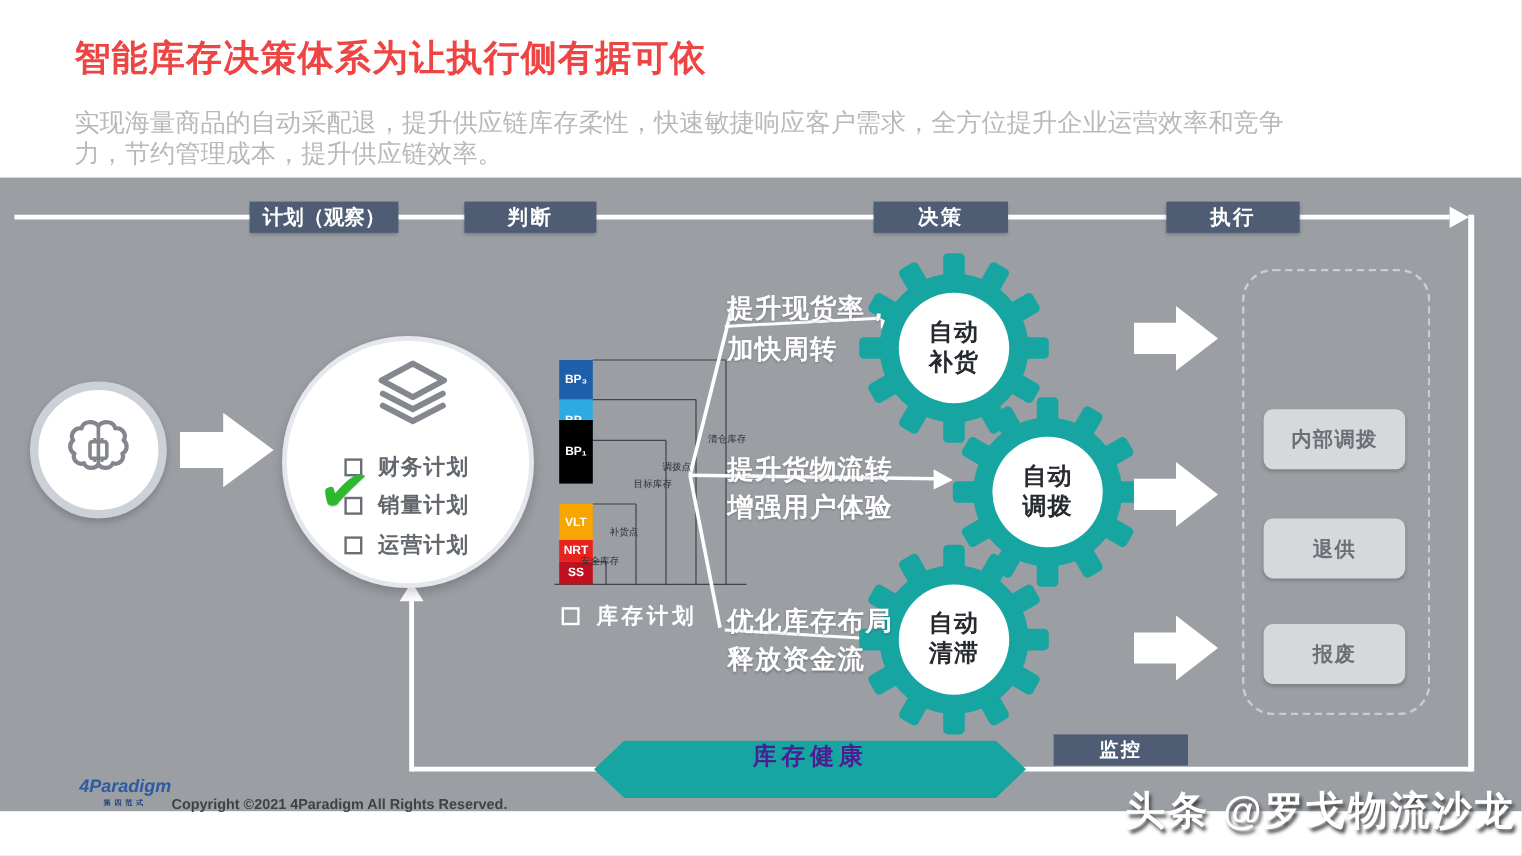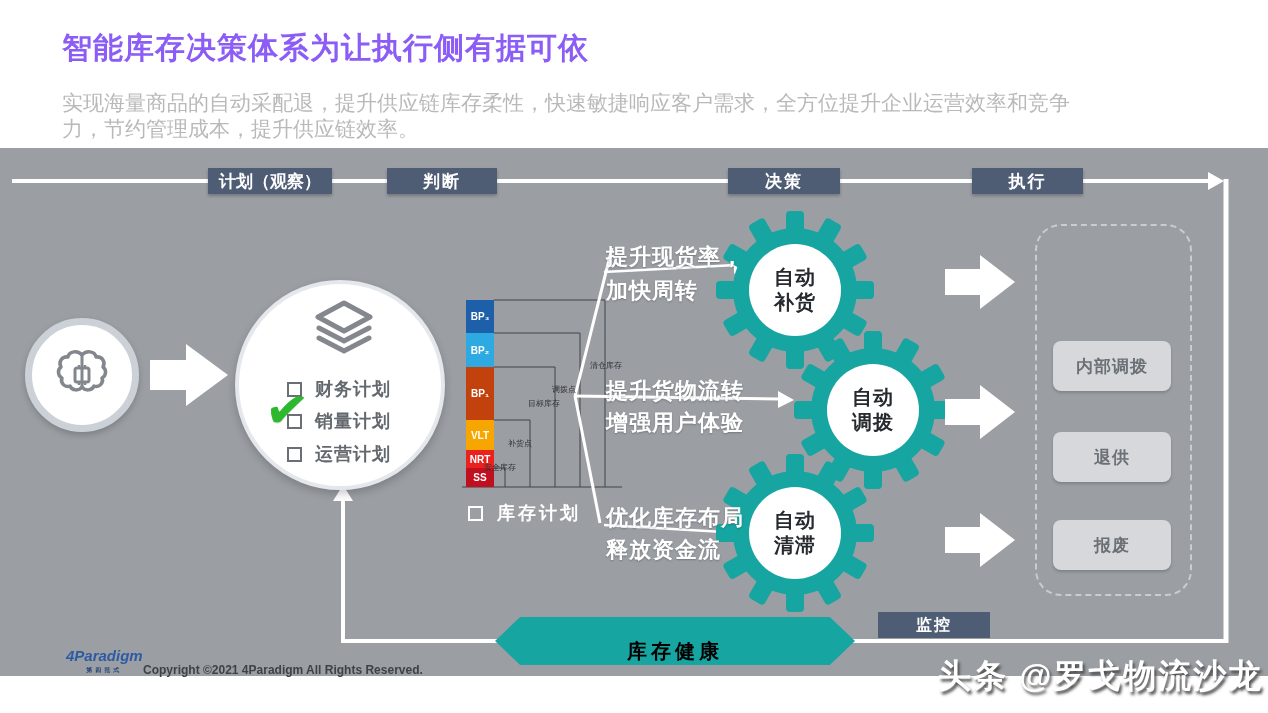--- a/index.html
+++ b/index.html
@@ -4,21 +4,21 @@
 <style>
   :root{
     --panel:#9b9fa4; --slate:#4e5c74; --teal:#17a5a2; --check:#2eb82e;
   }
   *{margin:0;padding:0;box-sizing:border-box}
   html,body{width:1268px;height:713px;background:#fff;overflow:hidden;
     font-family:"Liberation Sans","DejaVu Sans",sans-serif}
   .page{position:relative;width:1268px;height:713px}
 
   .title{position:absolute;left:62px;top:28px;font-size:30px;font-weight:bold;
-    color:#8b5cf6;letter-spacing:1px}
+    color:#ef4444;letter-spacing:1px}
   .subtitle{position:absolute;left:62px;top:90px;width:1012px;font-size:21px;
     line-height:26px;color:#b9b9b9}
 
   .panel{position:absolute;left:0;top:148px;width:1268px;height:528px;background:var(--panel)}
   .panel svg.overlay{position:absolute;left:0;top:0;z-index:1}
   .panel>div{z-index:2}
 
   .wline{stroke:#fff;fill:none}
   .dline{stroke:#3f444a;stroke-width:1;fill:none}
   .gear-body{fill:var(--teal)}
@@ -54,22 +54,22 @@
   .gear-label{position:absolute;width:100px;text-align:center;font-size:20px;font-weight:bold;
     color:#26292d;line-height:25px;letter-spacing:1px;z-index:2}
 
   .exec-panel{position:absolute;left:1035px;top:76px;width:157px;height:372px;
     border:2px dashed #c9cdd2;border-radius:26px;z-index:2}
   .exec{position:absolute;left:1053px;width:118px;height:50px;background:#d6d8db;border-radius:8px;
     display:flex;align-items:center;justify-content:center;font-size:17px;font-weight:bold;
     color:#6b7076;letter-spacing:1px;box-shadow:0 2px 3px rgba(0,0,0,.18);z-index:2}
 
   .health{position:absolute;left:495px;top:469px;width:360px;height:48px;background:var(--teal);
-    clip-path:polygon(0 50%,7% 0,93% 0,100% 50%,93% 100%,7% 100%);display:flex;align-items:flex-end;
-    justify-content:center;color:#000000;font-size:20px;font-weight:bold;letter-spacing:4px;z-index:2}
+    clip-path:polygon(0 50%,7% 0,93% 0,100% 50%,93% 100%,7% 100%);display:flex;align-items:flex-start;
+    justify-content:center;color:#4c1d95;font-size:20px;font-weight:bold;letter-spacing:4px;z-index:2}
   .monitor{position:absolute;left:878px;top:464px;width:112px;height:26px;background:var(--slate);
     display:flex;align-items:center;justify-content:center;color:#fff;font-size:16px;
     font-weight:bold;letter-spacing:2px;z-index:2}
 
   .logo{position:absolute;left:66px;top:501px;z-index:2;text-align:center;line-height:14px}
   .logo .mark{font-size:15px;font-weight:800;color:#2d5ba3;font-style:italic}
   .logo .sub{font-size:6px;letter-spacing:3px;color:#1d3e78;font-weight:bold}
   .copyright{position:absolute;left:143px;top:515px;font-size:12px;font-weight:600;color:#3e4246;z-index:2}
 
   .watermark{position:absolute;left:938px;top:654px;font-size:33px;font-weight:bold;color:#fff;
@@ -198,21 +198,21 @@
       </div>
       <span class="bigcheck">✔</span>
     </div>
 
     <div class="bp" style="top: 152px; height: 33px; background: rgb(29, 95, 169);">
         <span>BP₃</span>
       </div>
     <div class="bp" style="top: 185px; height: 34px; background: rgb(45, 170, 225); text-align: right;">
         <span>BP₂</span>
       </div>
-    <div class="bp" style="top: 219px; height: 53px; background: #c2410c;">
+    <div class="bp" style="top: 202px; height: 53px; background: #000000;">
         <span>BP₁</span>
       </div>
     <div class="bp" style="top: 272px; height: 30px; background: rgb(247, 166, 0);">
         <span>VLT</span>
       </div>
     <div class="bp" style="top: 302px; height: 18px; background: rgb(232, 35, 31);">
         <span>NRT</span>
       </div>
     <div class="bp" style="top: 320px; height: 19px; background: rgb(192, 15, 30);">
         <span>SS</span>

